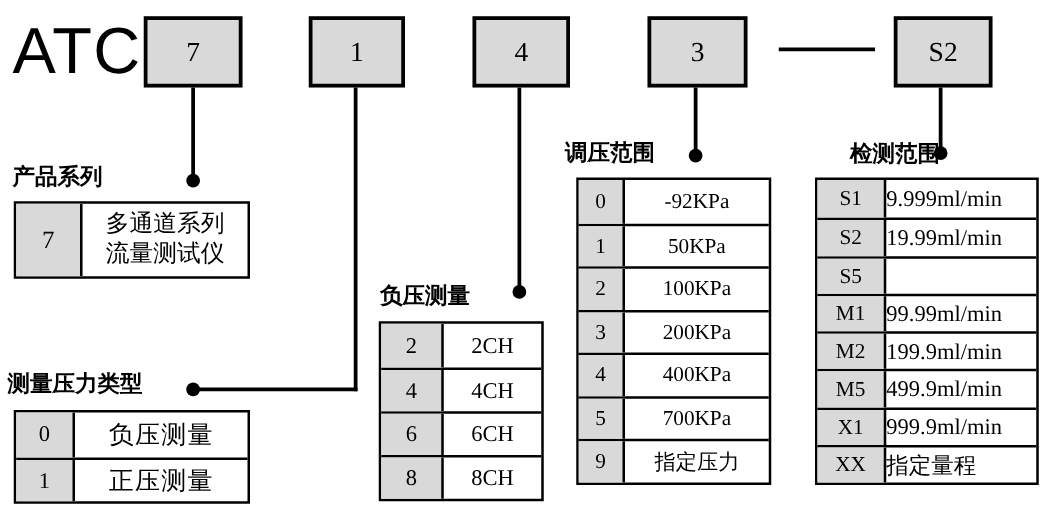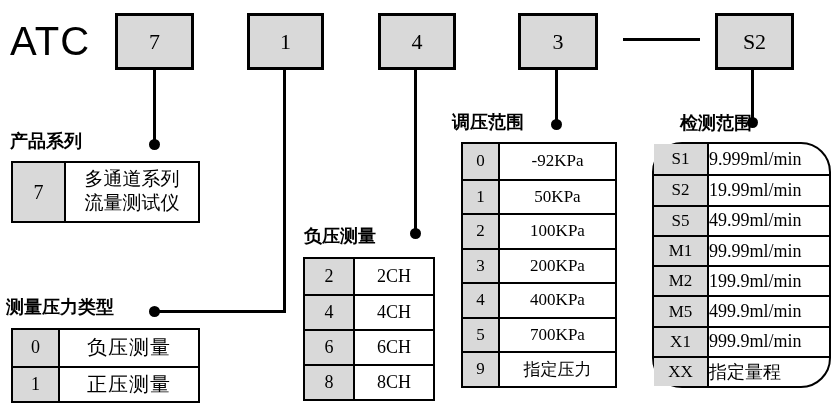--- a/index.html
+++ b/index.html
@@ -4,21 +4,21 @@
 <style>
   html,body { margin:0; padding:0; background:#ffffff; }
   .canvas {
     position:relative; width:838px; height:416px; background:#ffffff;
     font-family:"Liberation Serif","DejaVu Serif",serif; color:#000; overflow:hidden;
   }
   
   .prefix {
     position:absolute; left:10px; top:15px;
     font-family:"Liberation Sans","DejaVu Sans",sans-serif;
-    font-size:40px; line-height:52px; letter-spacing:1px;
+    font-size:52px; line-height:52px; letter-spacing:1px;
   }
   .codebox {
     position:absolute; top:13px; height:57px; box-sizing:border-box;
     background:#d9d9d9; border:3px solid #000;
     display:flex; align-items:center; justify-content:center;
     font-size:22px;
   }
   #seg0 { left:115px; width:79px; }
   #seg1 { left:247px; width:77px; }
   #seg2 { left:378px; width:78px; }
@@ -65,21 +65,21 @@
   #t2 .trow { height:35.5px; }
   #t2 .tkey { width:47px; }
   #t2 .tval { font-size:20px; letter-spacing:1px; }
   #t3 { left:303px; top:257px; width:132px; }
   #t3 .trow { height:35px; }
   #t3 .tkey { width:50px; }
   #t4 { left:461px; top:142px; width:156px; }
   #t4 .trow { height:34.5px; }
   #t4 .tkey { width:37px; font-size:17px; }
   #t4 .tval { font-size:17px; }
-  #t5 { left:652px; top:142px; width:179px;border-radius:30px; }
+  #t5 { left:652px; top:142px; width:179px; }
   #t5 .trow { height:30.3px; }
   #t5 .tkey { width:55px; font-size:17px; }
   #t5 .tval { font-size:18px; justify-content:flex-start; }
 </style>
 </head>
 <body>
 
 <div class="canvas">
 
   <div class="prefix">ATC</div>
@@ -181,21 +181,20 @@
       <div class="trow">
       <div class="tkey">S1</div>
       <div class="tval">9.999ml/min</div>
     </div>
       <div class="trow">
       <div class="tkey">S2</div>
       <div class="tval">19.99ml/min</div>
     </div>
       <div class="trow">
       <div class="tkey">S5</div>
-      <div class="tval">49.99ml/min</div>
     </div>
       <div class="trow">
       <div class="tkey">M1</div>
       <div class="tval">99.99ml/min</div>
     </div>
       <div class="trow">
       <div class="tkey">M2</div>
       <div class="tval">199.9ml/min</div>
     </div>
       <div class="trow">

